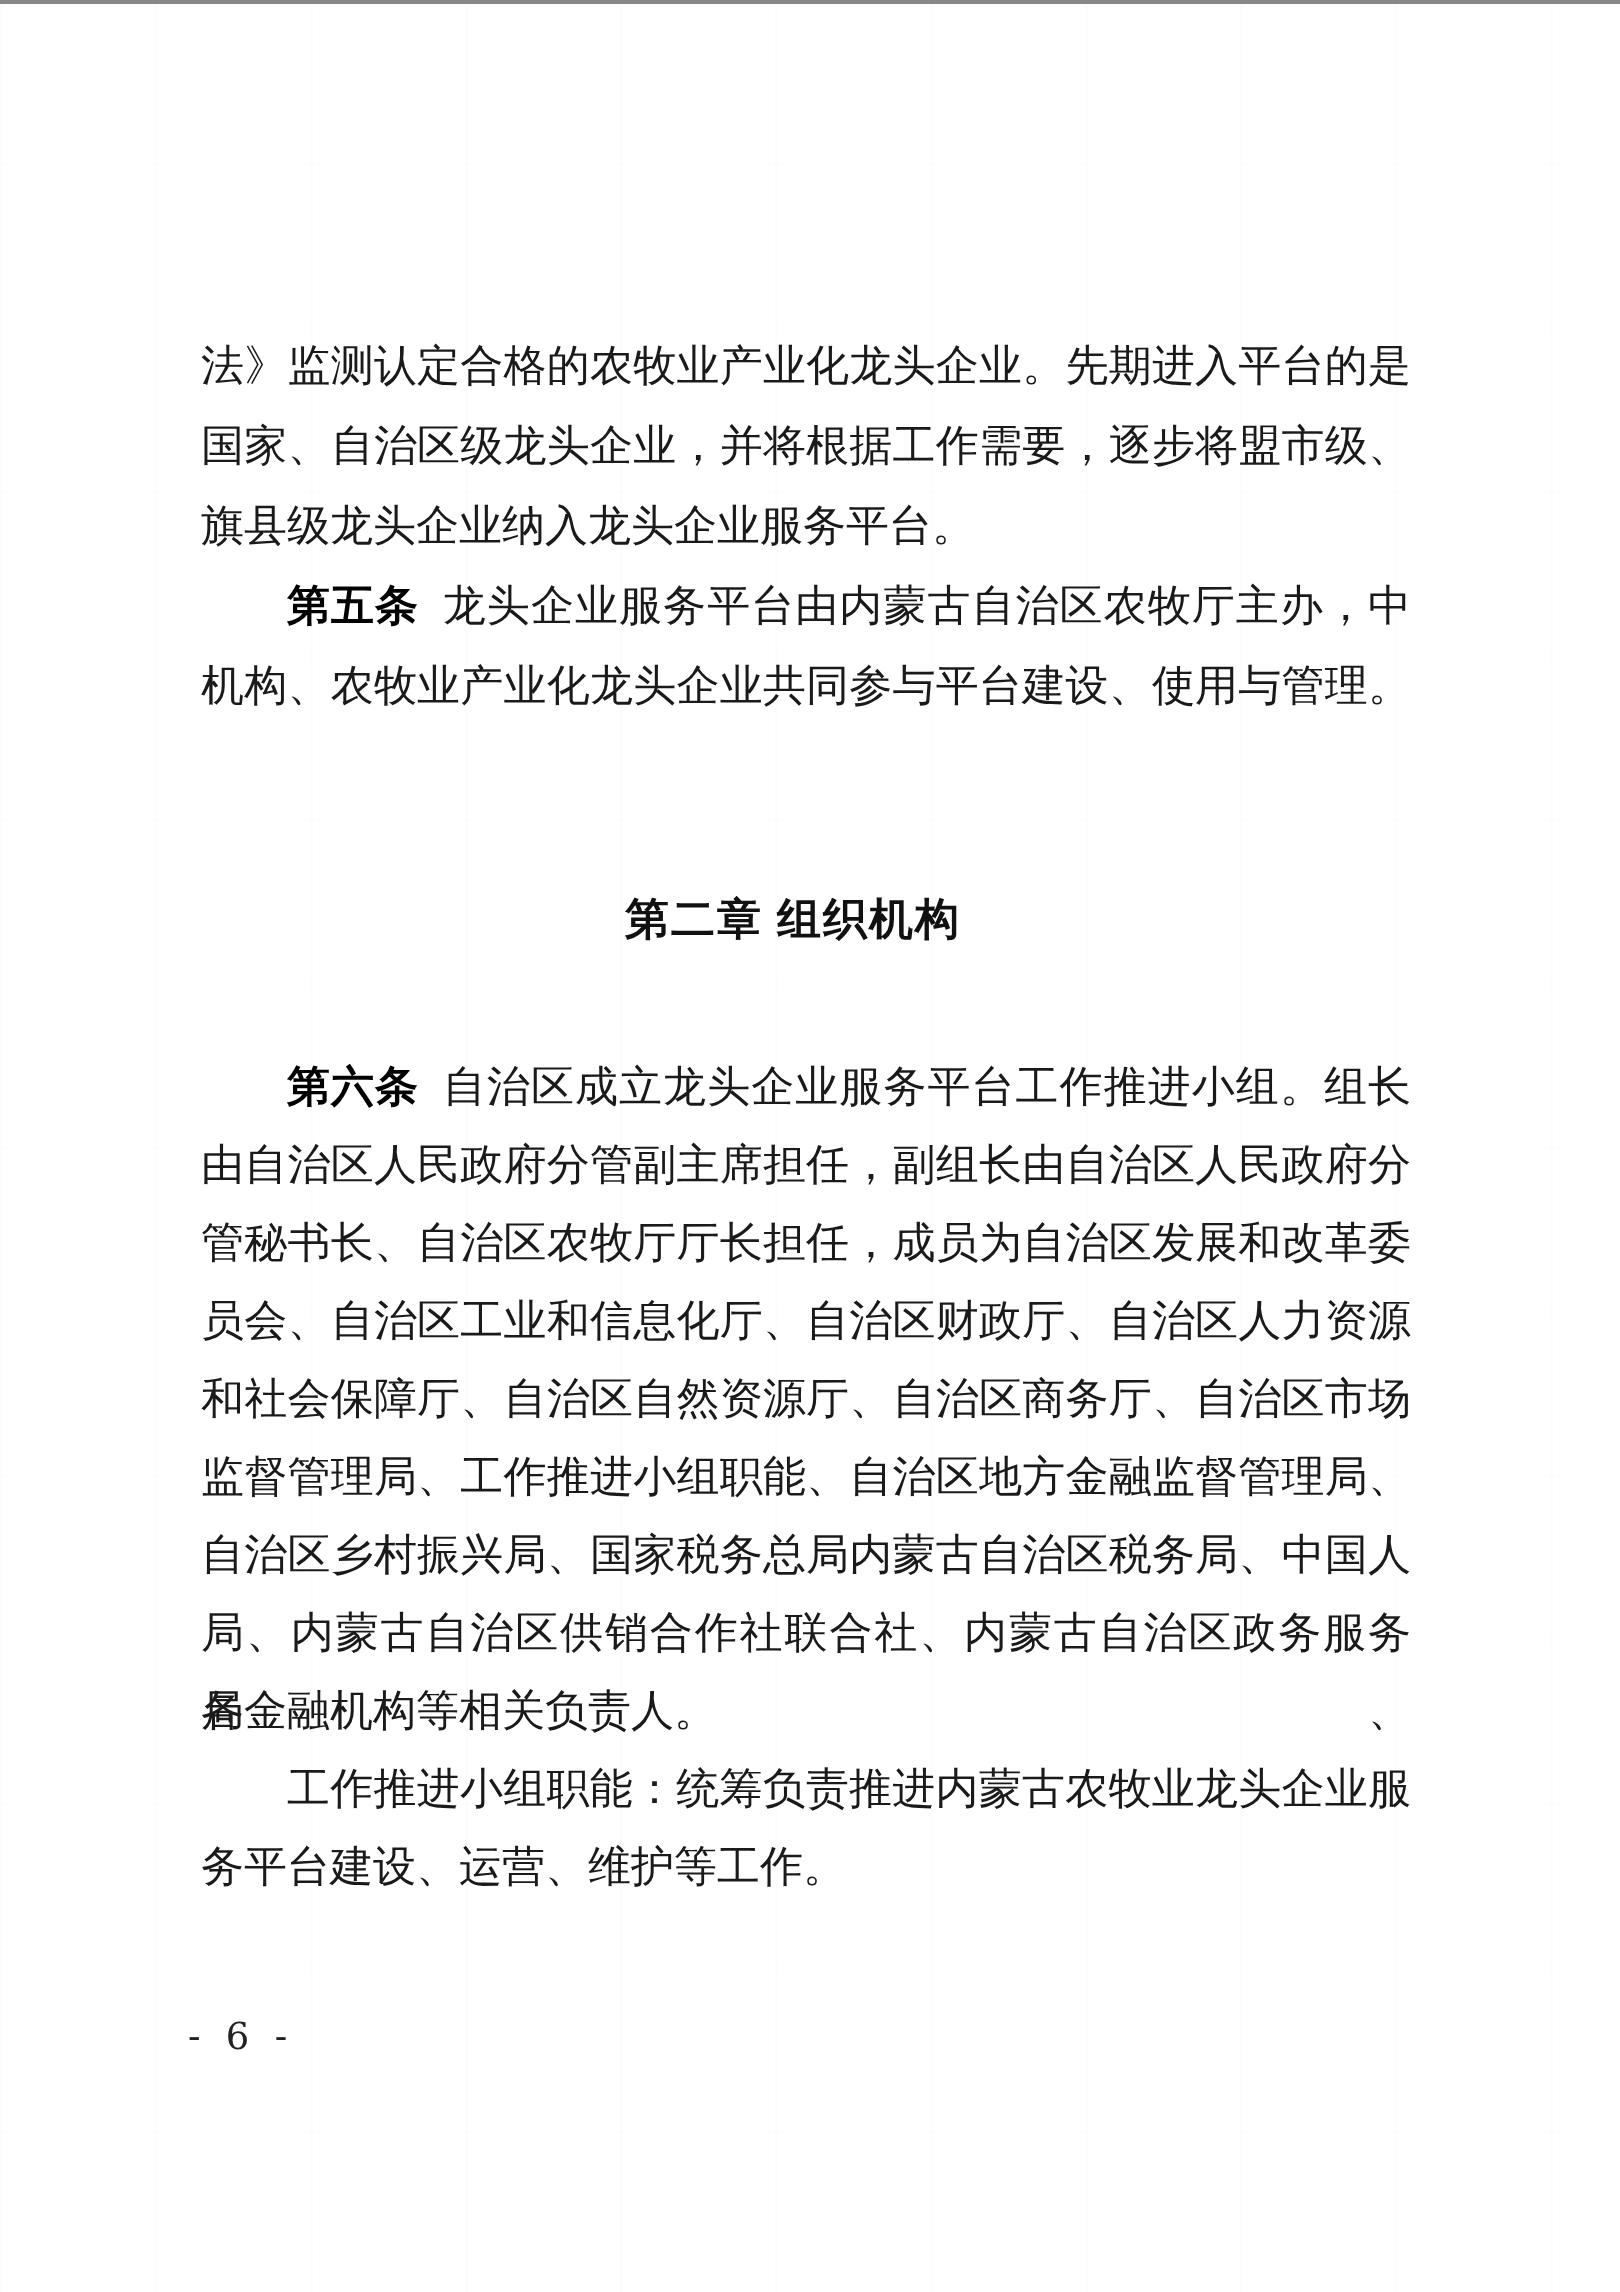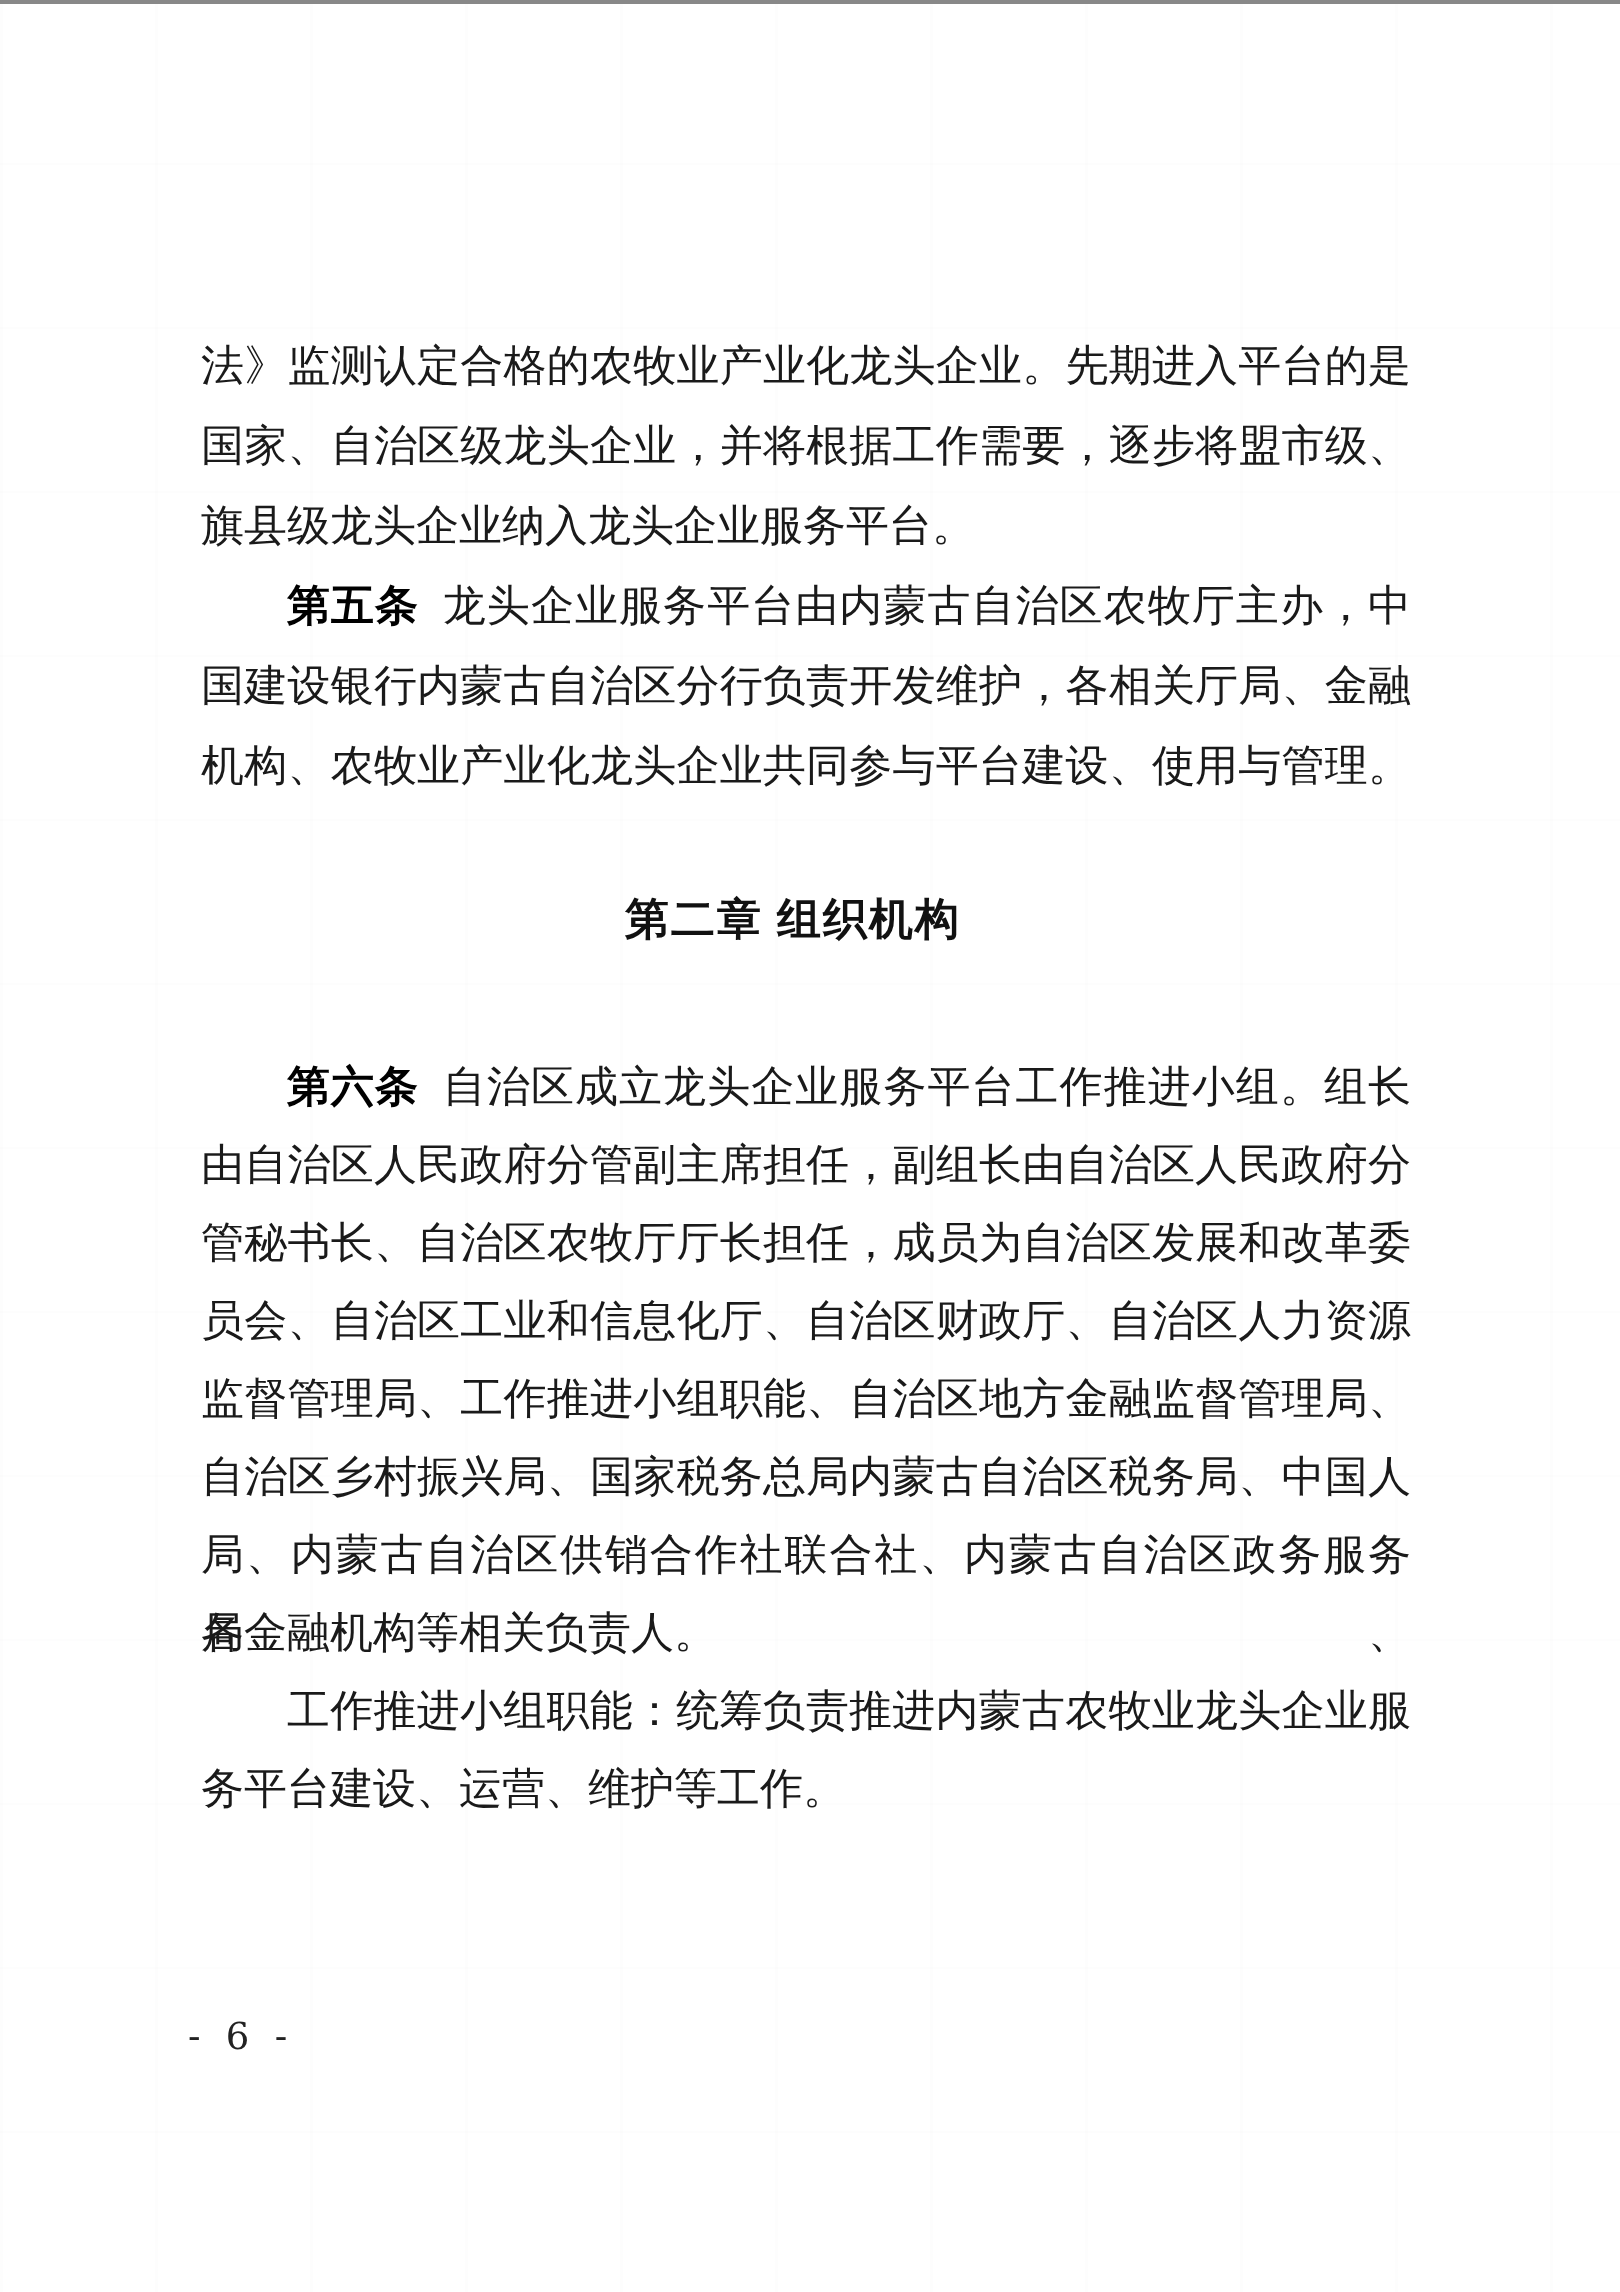--- a/index.html
+++ b/index.html
@@ -76,31 +76,31 @@
 </head>
 <body>
 
 <div class="page">
 
   <div id="block-top" class="textcol">
       <div class="line just">法》监测认定合格的农牧业产业化龙头企业。先期进入平台的是</div>
       <div class="line just">国家、自治区级龙头企业，并将根据工作需要，逐步将盟市级、</div>
       <div class="line">旗县级龙头企业纳入龙头企业服务平台。</div>
       <div class="line just indent"><span class="term">第五条</span>龙头企业服务平台由内蒙古自治区农牧厅主办，中</div>
-      <div class="line just">国建设银行内蒙古自治区分行负责开发维护，各相关厅局、金融</div>
       <div class="line just">机构、农牧业产业化龙头企业共同参与平台建设、使用与管理。</div>
     </div>
 
   <div class="chapter">第二章 组织机构</div>
 
   <div id="block-main" class="textcol">
       <div class="line just indent"><span class="term">第六条</span>自治区成立龙头企业服务平台工作推进小组。组长</div>
       <div class="line just">由自治区人民政府分管副主席担任，副组长由自治区人民政府分</div>
       <div class="line just">管秘书长、自治区农牧厅厅长担任，成员为自治区发展和改革委</div>
       <div class="line just">员会、自治区工业和信息化厅、自治区财政厅、自治区人力资源</div>
+      <div class="line just">和社会保障厅、自治区自然资源厅、自治区商务厅、自治区市场</div>
       <div class="line just">监督管理局、工作推进小组职能、自治区地方金融监督管理局、</div>
       <div class="line just">自治区乡村振兴局、国家税务总局内蒙古自治区税务局、中国人</div>
       <div class="line just">局、内蒙古自治区供销合作社联合社、内蒙古自治区政务服务局、</div>
       <div class="line">各金融机构等相关负责人。</div>
       <div class="line just indent">工作推进小组职能：统筹负责推进内蒙古农牧业龙头企业服</div>
       <div class="line">务平台建设、运营、维护等工作。</div>
     </div>
 
   <div class="footer">- 6 -</div>
 

